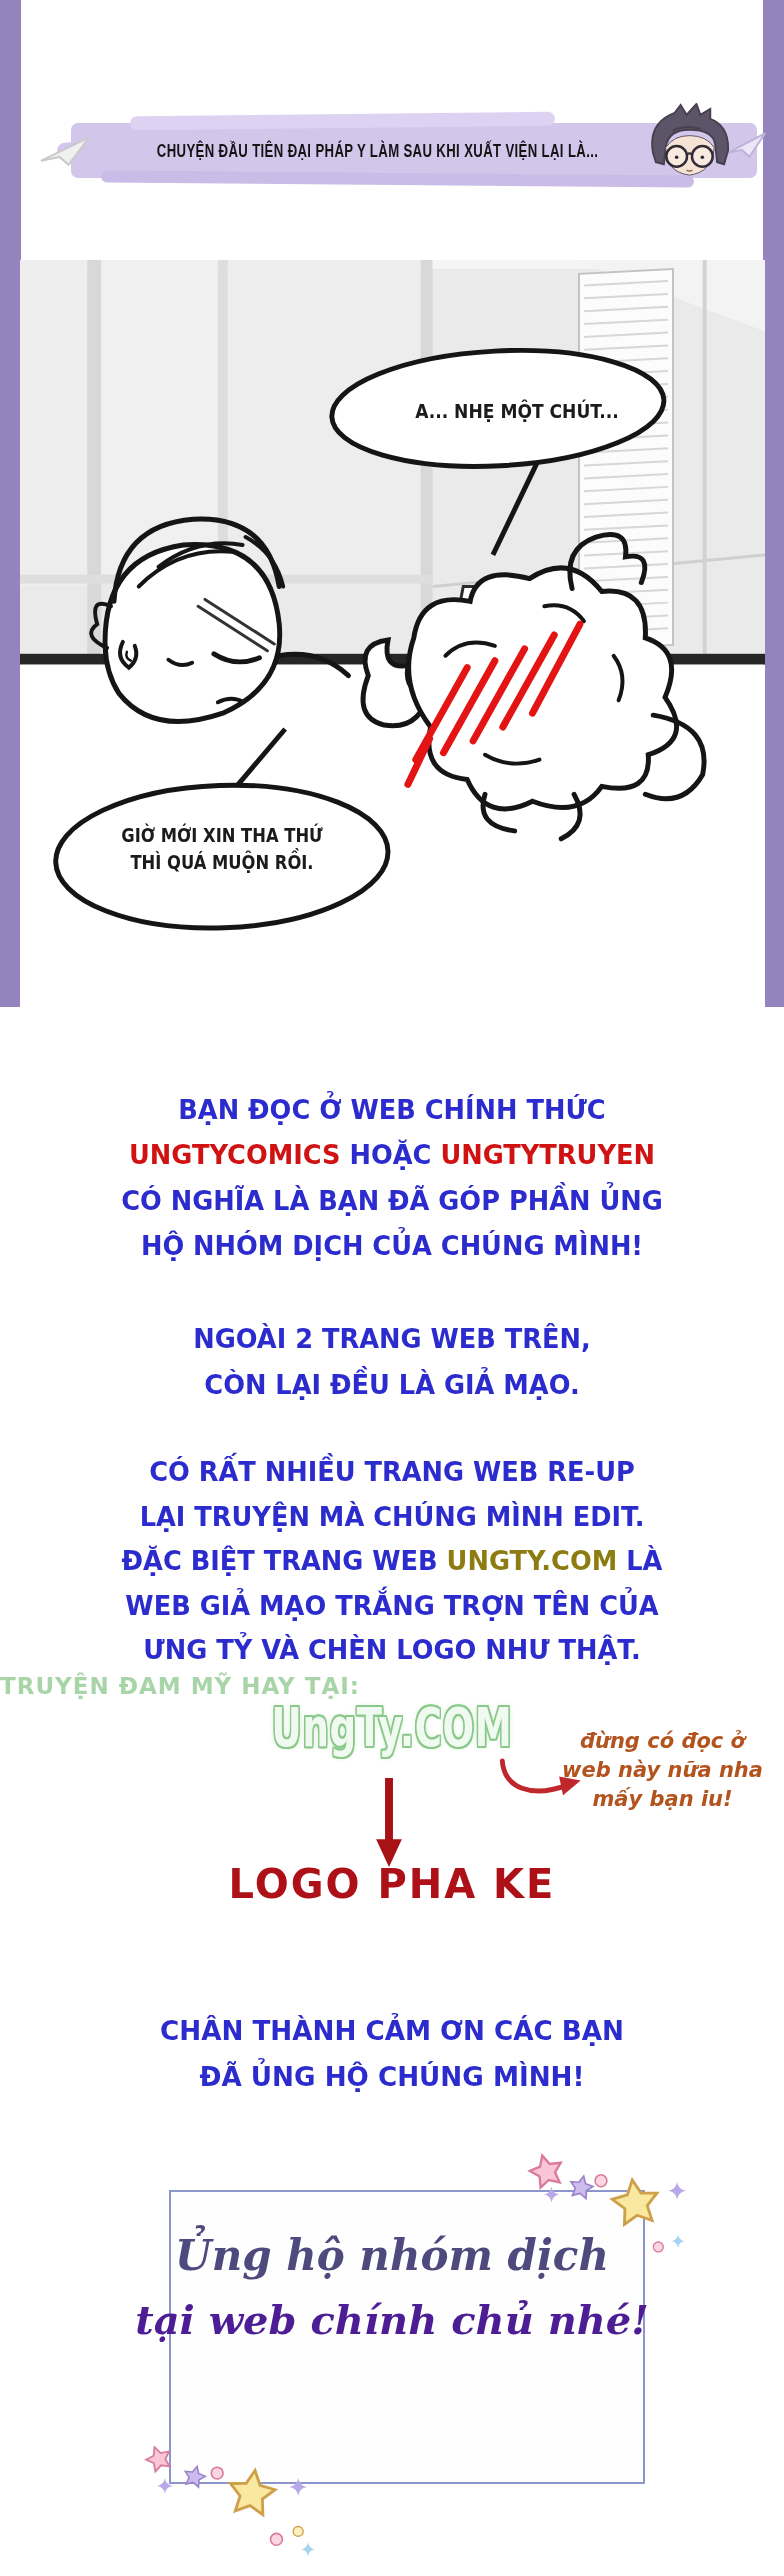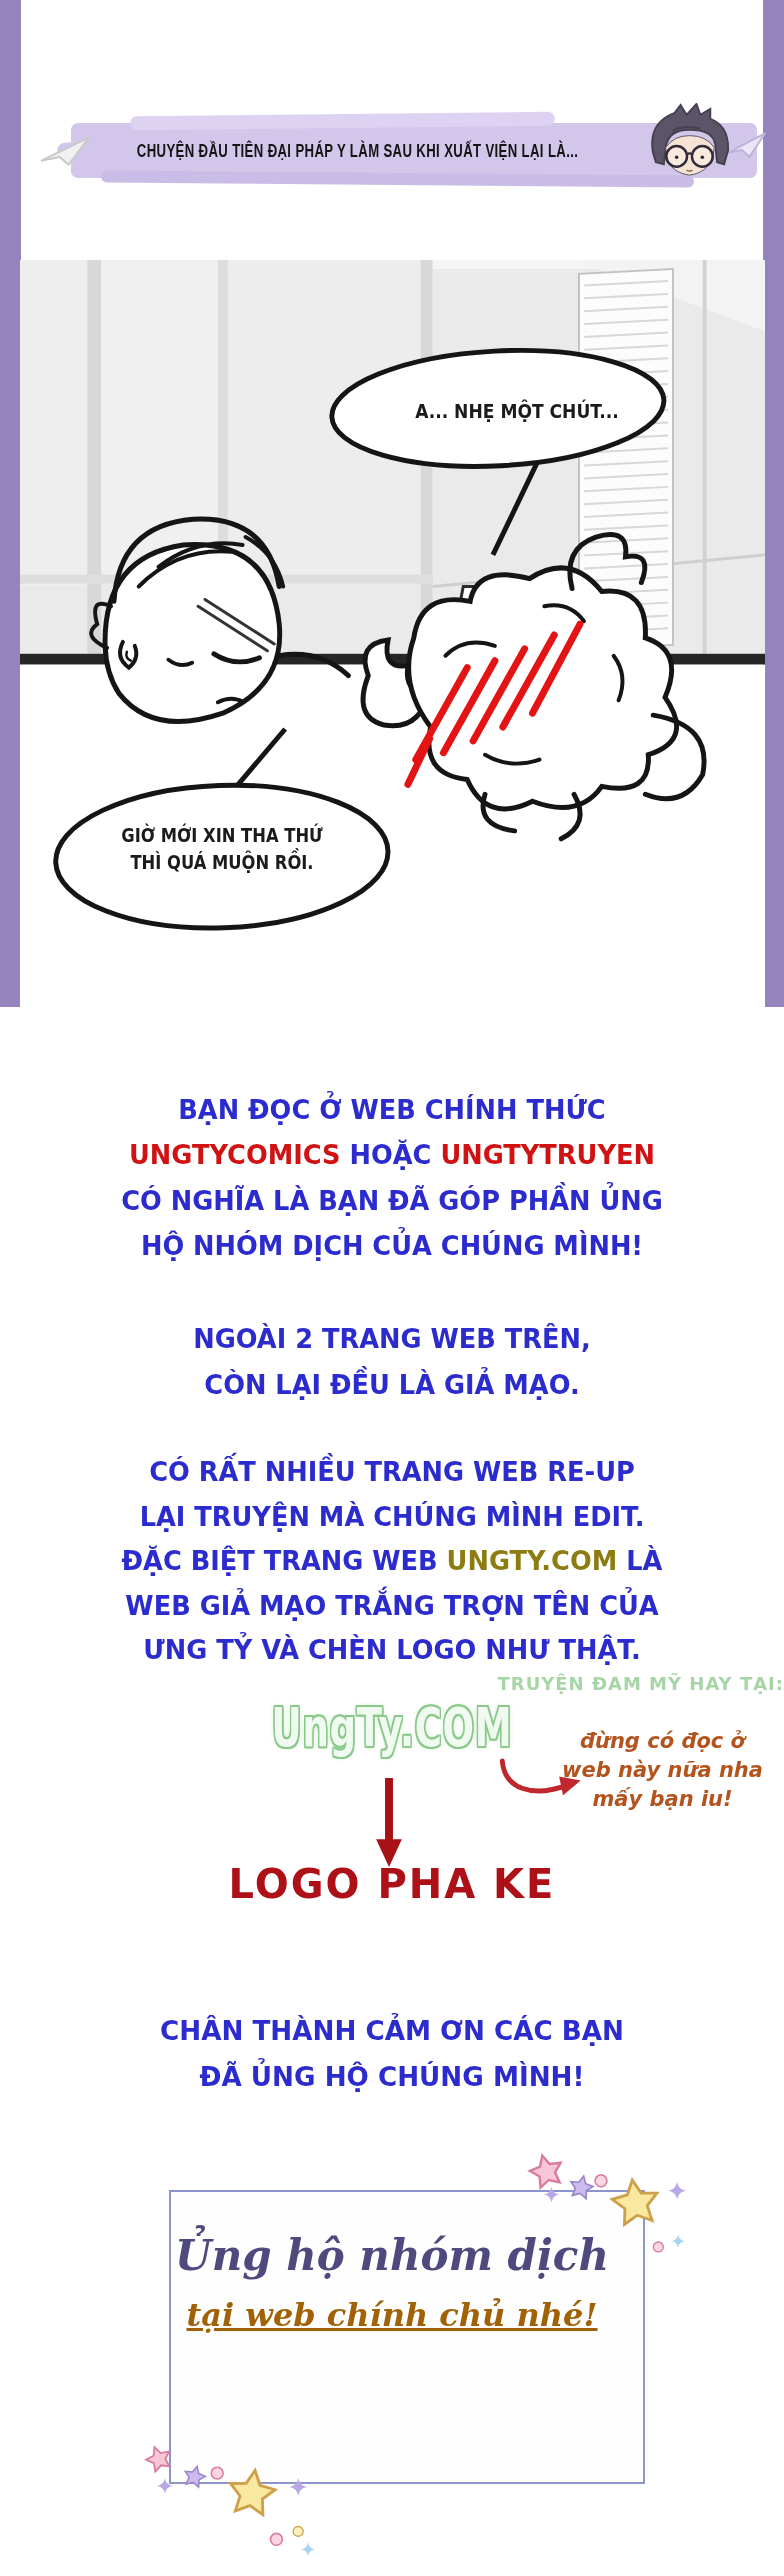--- a/index.html
+++ b/index.html
@@ -10,57 +10,57 @@
   
   .rail{position:absolute;top:0;width:21px;height:1007px;background:#9483bd;}
   .rail.left{left:0;}
   .rail.right{right:0;}
 
   
   .banner{position:absolute;left:71px;top:123px;width:686px;height:55px;background:#d2c6eb;border-radius:7px;}
   .banner:before{content:"";position:absolute;left:59px;top:-9px;width:425px;height:14px;background:#ddd2f1;border-radius:7px;transform:rotate(-.6deg);}
   .banner:after{content:"";position:absolute;left:30px;bottom:-7px;width:593px;height:12px;background:#c9bce6;border-radius:6px;transform:rotate(.5deg);}
   .banner-stroke{position:absolute;left:-14px;top:18px;width:69px;height:16px;background:#d2c6eb;border-radius:8px;transform:rotate(-4deg);}
-  .banner-title{position:absolute;left:0;top:0;width:593px;height:55px;display:flex;align-items:center;justify-content:flex-end;}
+  .banner-title{position:absolute;left:0;top:0;width:593px;height:55px;display:flex;align-items:center;justify-content:flex-start;}
   .banner-title span{display:inline-block;white-space:nowrap;transform:scaleX(.72);font-family:"Liberation Sans",sans-serif;
         font-weight:bold;font-size:18.3px;letter-spacing:0.5px;color:#141414;}
 
   
   .bubble-text{position:absolute;text-align:center;font-weight:bold;color:#1b1b1b;}
   .bt1{left:349px;top:400px;width:336px;font-size:19px;transform:scaleX(.9);}
   .bt2{left:63px;top:822px;width:318px;font-size:19px;line-height:27px;transform:scaleX(.86);}
 
   
   .nline{position:absolute;left:0;right:0;text-align:center;font-weight:bold;font-size:27px;color:#2b2bce;
          letter-spacing:0;transform:scaleX(.95);white-space:nowrap;}
   .nline .red{color:#d01212;}
   .nline .olive{color:#8d7c12;}
 
   
-  .tagline{position:absolute;left:0;right:0;top:1673px;text-align:right;font-weight:bold;font-size:18px;
+  .tagline{position:absolute;left:0;right:0;top:1673px;text-align:left;font-weight:bold;font-size:23px;
            color:#a8d5a8;letter-spacing:1px;}
   .biglogo{position:absolute;left:0;right:0;top:1697px;text-align:center;}
   .biglogo span{display:inline-block;transform:scaleX(.7);font-weight:bold;font-size:53px;letter-spacing:1px;
            color:#f0faf0;
            text-shadow:2px 0 0 #8bc98b,-2px 0 0 #8bc98b,0 2px 0 #8bc98b,0 -2px 0 #8bc98b,
                        2px 2px 0 #8bc98b,-2px -2px 0 #8bc98b,2px -2px 0 #8bc98b,-2px 2px 0 #8bc98b,
                        0 0 9px #cfe9cf;}
   .note{position:absolute;left:539px;top:1727px;width:247px;text-align:center;font-style:italic;
         font-weight:bold;font-size:21px;line-height:29px;color:#b3541e;}
   .phake{position:absolute;left:0;right:0;top:1861px;text-align:center;font-weight:bold;font-size:40px;
          letter-spacing:2px;color:#ad1016;}
 
   .thanks{position:absolute;left:0;right:0;text-align:center;font-weight:bold;font-size:27px;color:#2b2bce;transform:scaleX(.97);}
 
   
   .support-box{position:absolute;left:169px;top:2190px;width:472px;height:290px;border:2px solid #8d95cd;background:#fffeff;}
   .script{position:absolute;left:0;right:0;text-align:center;font-family:"DejaVu Serif",serif;font-style:italic;
           font-weight:bold;}
   .s1{top:2231px;font-size:42px;color:#4e4a7e;}
-  .s2{top:2296px;font-size:32px;color:#a16207;text-decoration:underline;}
+  .s2{top:2296px;font-size:40px;color:#4c1d95;}
   .s3{top:2371px;font-size:32px;color:#6f3a3a;}
 </style>
 </head>
 <body>
 
 <div class="page">
 
   <svg width="0" height="0" style="position:absolute" aria-hidden="true">
     <defs>
       <path id="star5" d="M0,-1 L0.294,-0.405 L0.951,-0.309 L0.476,0.155 L0.588,0.809 L0,0.5 L-0.588,0.809 L-0.476,0.155 L-0.951,-0.309 L-0.294,-0.405 Z"></path>

